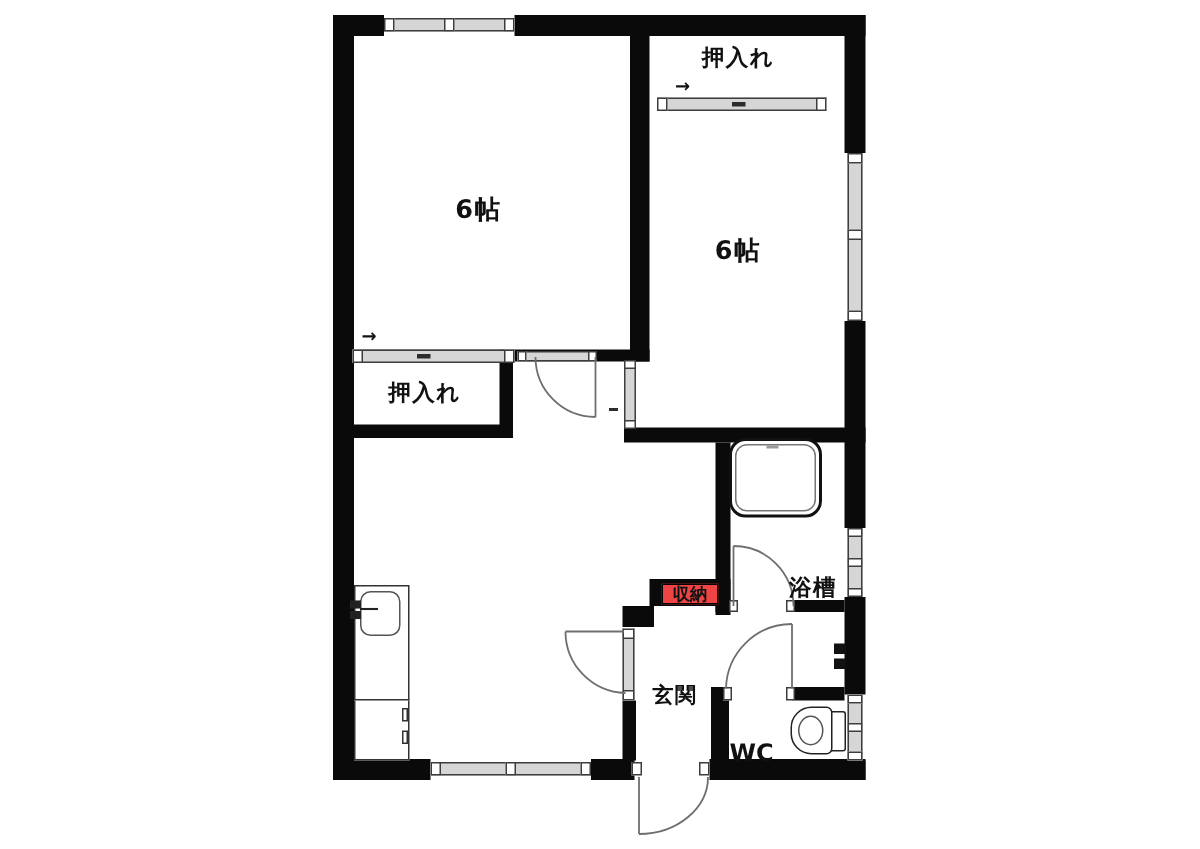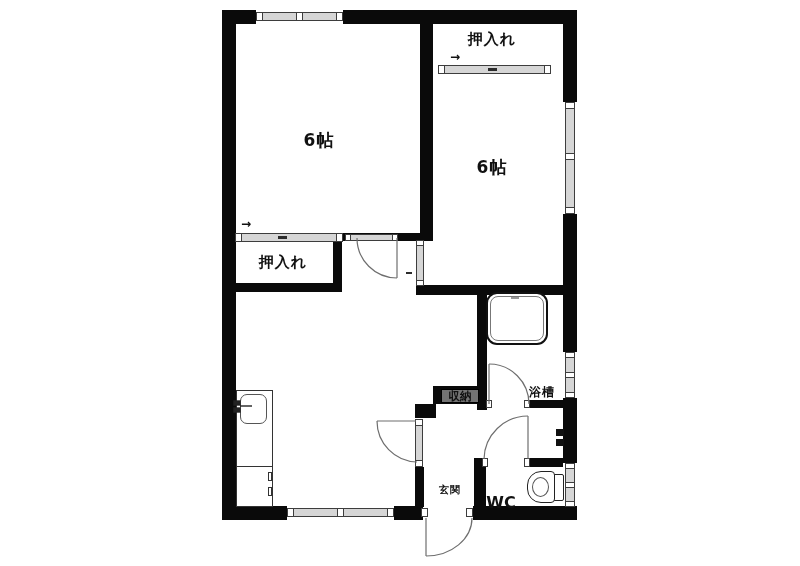--- a/index.html
+++ b/index.html
@@ -14,21 +14,21 @@
        border-bottom:1.5px solid var(--winline);box-sizing:border-box;z-index:2;}
   .win.v{border-top:none;border-bottom:none;border-left:1.5px solid var(--winline);
          border-right:1.5px solid var(--winline);}
   .sq{position:absolute;background:#fff;border:1px solid var(--winline);box-sizing:border-box;z-index:3;}
   .tick{position:absolute;background:#2c2c2c;z-index:4;}
   .label{position:absolute;z-index:6;font-weight:bold;white-space:nowrap;
          transform:translate(-50%,-50%);letter-spacing:1px;}
   .fixture{position:absolute;background:#fff;box-sizing:border-box;z-index:2;}
   .arrow{position:absolute;z-index:6;font-size:12px;font-weight:bold;line-height:1;}
   svg.overlay{position:absolute;left:0;top:0;z-index:5;pointer-events:none;}
-  .whitebox{position:absolute;background:#737373;border:1.5px solid #000;box-sizing:border-box;z-index:4;
+  .whitebox{position:absolute;background:#ef4444;border:1.5px solid #000;box-sizing:border-box;z-index:4;
             display:flex;align-items:center;justify-content:center;}
 </style>
 </head>
 <body>
 
 <div id="plan">
 
   <div class="wall" style="left:222px;top:10px;width:34px;height:14px"></div>
   <div class="wall" style="left:343px;top:10px;width:234px;height:14px"></div>
   <div class="wall" style="left:222px;top:10px;width:14px;height:510px"></div>
@@ -147,20 +147,20 @@
       <path d="M240,406 h12" fill="none"></path>
       <rect x="234" y="401" width="6" height="4"></rect>
       <rect x="234" y="408" width="6" height="4"></rect>
     </g>
   </svg>
 
   <div class="label" style="left:319px;top:140px;font-size:17px">6帖</div>
   <div class="label" style="left:492px;top:167px;font-size:17px">6帖</div>
   <div class="label" style="left:492px;top:39px;font-size:15px">押入れ</div>
   <div class="label" style="left:283px;top:262px;font-size:15px">押入れ</div>
-  <div class="label" style="left:542px;top:392px;font-size:12px">浴槽</div>
-  <div class="label" style="left:450px;top:490px;font-size:10px">玄関</div>
+  <div class="label" style="left:542px;top:392px;font-size:15px">浴槽</div>
+  <div class="label" style="left:450px;top:464px;font-size:14px">玄関</div>
   <div class="label" style="left:501px;top:502px;font-size:16px;letter-spacing:0">WC</div>
 
   <div class="arrow" style="left:241px;top:218px">→</div>
   <div class="arrow" style="left:450px;top:51px">→</div>
 
 </div>
 
 </body></html>

